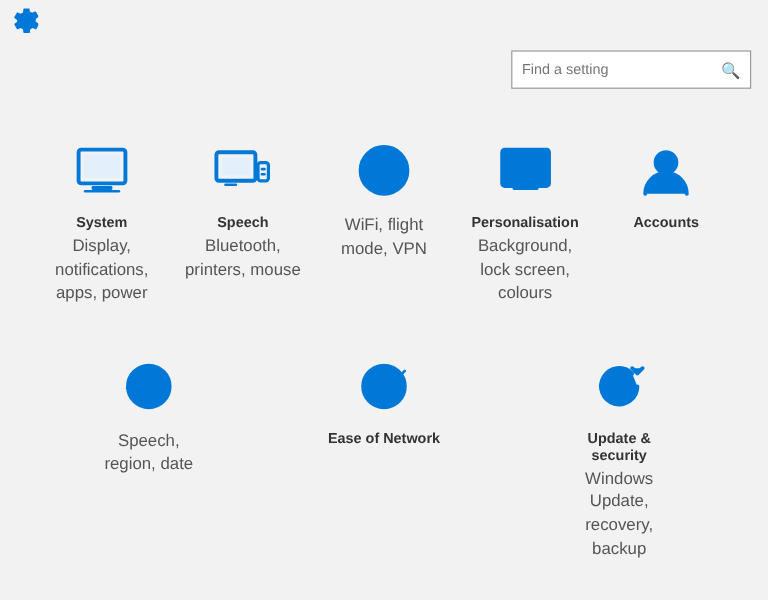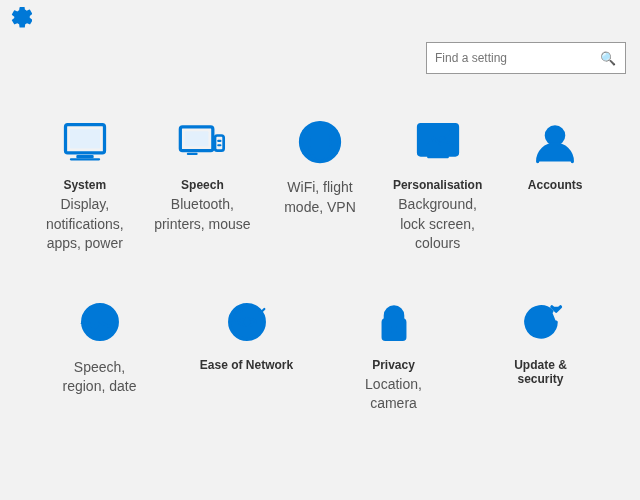--- a/index.html
+++ b/index.html
@@ -232,31 +232,21 @@
     <circle cx="24" cy="24" r="3" fill="#0078d7"></circle>
     <path d="M24 8 C16 12, 12 16, 12 24" stroke="#0078d7" stroke-width="2" stroke-dasharray="3 2"></path>
     <path d="M36 16 L40 12" stroke="#0078d7" stroke-width="2" stroke-linecap="round"></path>
   </svg>
         </div>
         <span class="setting-title">Ease of Network</span>
       </div>
       <div class="setting-item">
         <div class="icon-area">
           <svg viewBox="0 0 48 48" width="52" height="52" fill="none">
-    <rect x="14" y="22" width="20" height="18" rx="2" stroke="#0078d7" stroke-width="3"></rect>
-    <path d="M16 22 V18 a8 8 0 0 1 16 0 V22" stroke="#0078d7" stroke-width="3" stroke-linecap="round"></path>
-    <circle cx="24" cy="31" r="3" fill="#0078d7"></circle>
-  </svg>
-        </div>
-        <span class="setting-title">Privacy</span>
-        <span class="setting-desc">Location, camera</span>
-      </div>
-      <div class="setting-item">
-        <div class="icon-area">
-          <svg viewBox="0 0 48 48" width="52" height="52" fill="none">
     <path d="M38 24a14 14 0 1 1-4-9.9" stroke="#0078d7" stroke-width="3" stroke-linecap="round"></path>
     <polyline points="34,10 38,14 42,10" stroke="#0078d7" stroke-width="3" stroke-linecap="round" stroke-linejoin="round"></polyline>
   </svg>
         </div>
         <span class="setting-title">Update &amp; security</span>
+        <span class="setting-desc">Windows Update, recovery, backup</span>
       </div>
     </div>
   </div>
 
 </body></html>

